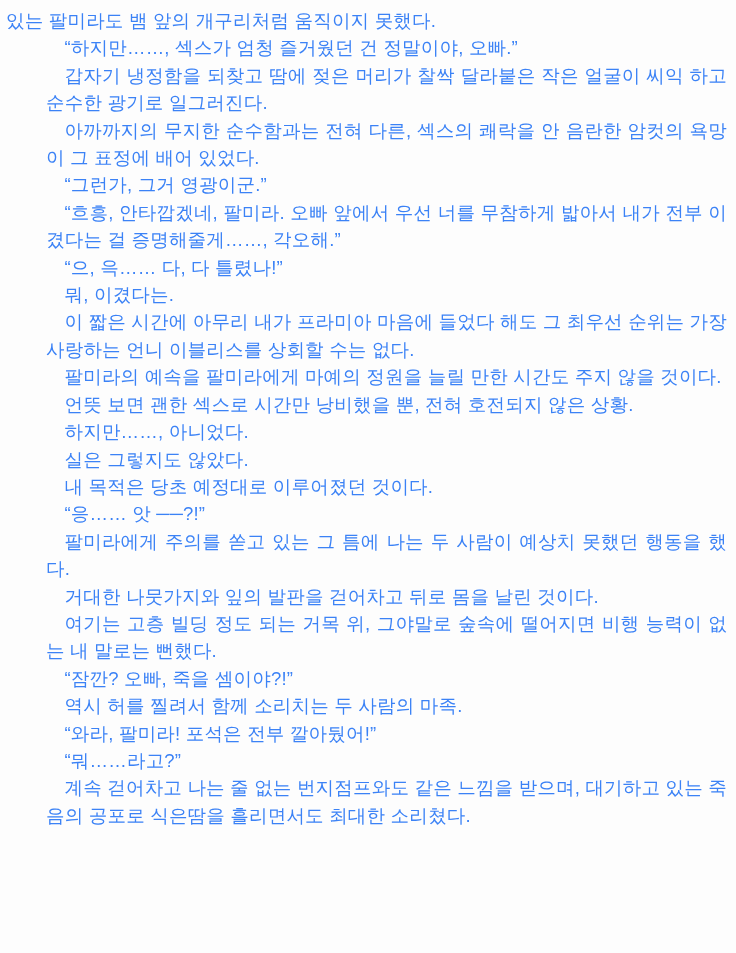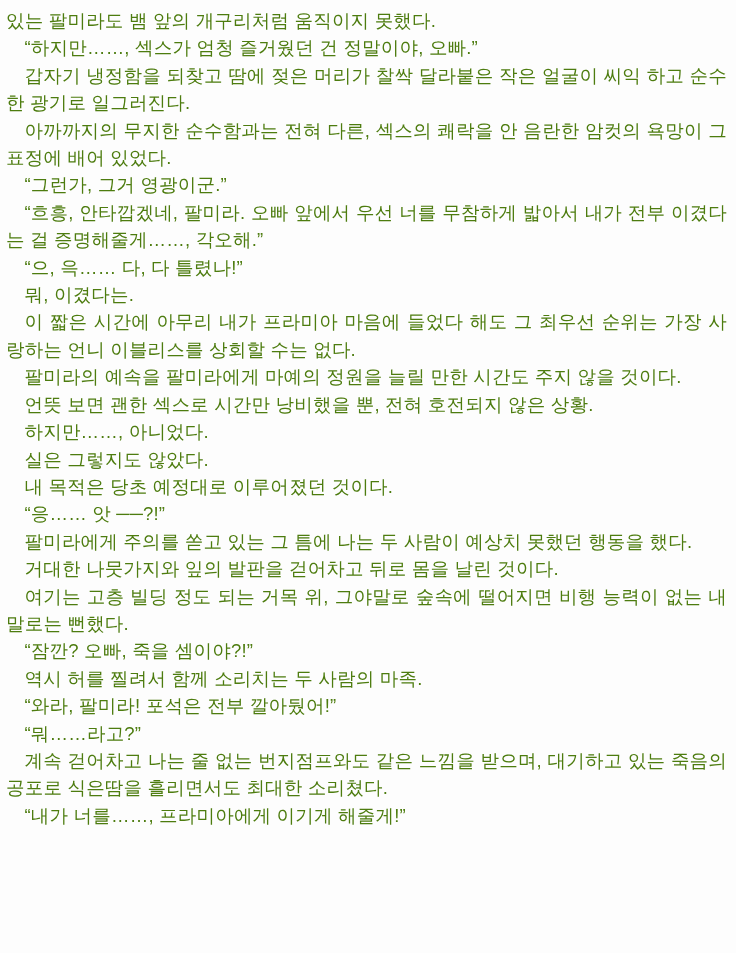--- a/index.html
+++ b/index.html
@@ -26,27 +26,28 @@
     text-align: justify;
     word-break: break-all;
     letter-spacing: 0.2px;
   }
   .text-body p {
     margin: 0;
     padding: 0;
   }
   .text-body p.indent {
     text-indent: 1em;
+    margin-left: 40px;
   }
 </style>
 </head>
 <body style="background: rgb(253, 253, 253);">
 
 <div class="page">
-  <div class="text-body" style="color: #4d7c0f;">
+  <div class="text-body" style="color: #3b82f6;">
       <p class="no-indent">있는 팔미라도 뱀 앞의 개구리처럼 움직이지 못했다.</p>
       <p class="indent">“하지만……, 섹스가 엄청 즐거웠던 건 정말이야, 오빠.”</p>
       <p class="indent">갑자기 냉정함을 되찾고 땀에 젖은 머리가 찰싹 달라붙은 작은 얼굴이 씨익 하고 순수한 광기로 일그러진다.</p>
       <p class="indent">아까까지의 무지한 순수함과는 전혀 다른, 섹스의 쾌락을 안 음란한 암컷의 욕망이 그 표정에 배어 있었다.</p>
       <p class="indent">“그런가, 그거 영광이군.”</p>
       <p class="indent">“흐흥, 안타깝겠네, 팔미라. 오빠 앞에서 우선 너를 무참하게 밟아서 내가 전부 이겼다는 걸 증명해줄게……, 각오해.”</p>
       <p class="indent">“으, 윽…… 다, 다 틀렸나!”</p>
       <p class="indent">뭐, 이겼다는.</p>
       <p class="indent">이 짧은 시간에 아무리 내가 프라미아 마음에 들었다 해도 그 최우선 순위는 가장 사랑하는 언니 이블리스를 상회할 수는 없다.</p>
       <p class="indent">팔미라의 예속을 팔미라에게 마예의 정원을 늘릴 만한 시간도 주지 않을 것이다.</p>
@@ -56,15 +57,14 @@
       <p class="indent">내 목적은 당초 예정대로 이루어졌던 것이다.</p>
       <p class="indent">“응…… 앗 ──?!”</p>
       <p class="indent">팔미라에게 주의를 쏟고 있는 그 틈에 나는 두 사람이 예상치 못했던 행동을 했다.</p>
       <p class="indent">거대한 나뭇가지와 잎의 발판을 걷어차고 뒤로 몸을 날린 것이다.</p>
       <p class="indent">여기는 고층 빌딩 정도 되는 거목 위, 그야말로 숲속에 떨어지면 비행 능력이 없는 내 말로는 뻔했다.</p>
       <p class="indent">“잠깐? 오빠, 죽을 셈이야?!”</p>
       <p class="indent">역시 허를 찔려서 함께 소리치는 두 사람의 마족.</p>
       <p class="indent">“와라, 팔미라! 포석은 전부 깔아뒀어!”</p>
       <p class="indent">“뭐……라고?”</p>
       <p class="indent">계속 걷어차고 나는 줄 없는 번지점프와도 같은 느낌을 받으며, 대기하고 있는 죽음의 공포로 식은땀을 흘리면서도 최대한 소리쳤다.</p>
-      <p class="indent">“내가 너를……, 프라미아에게 이기게 해줄게!”</p>
     </div>
 </div>
 
 </body></html>

